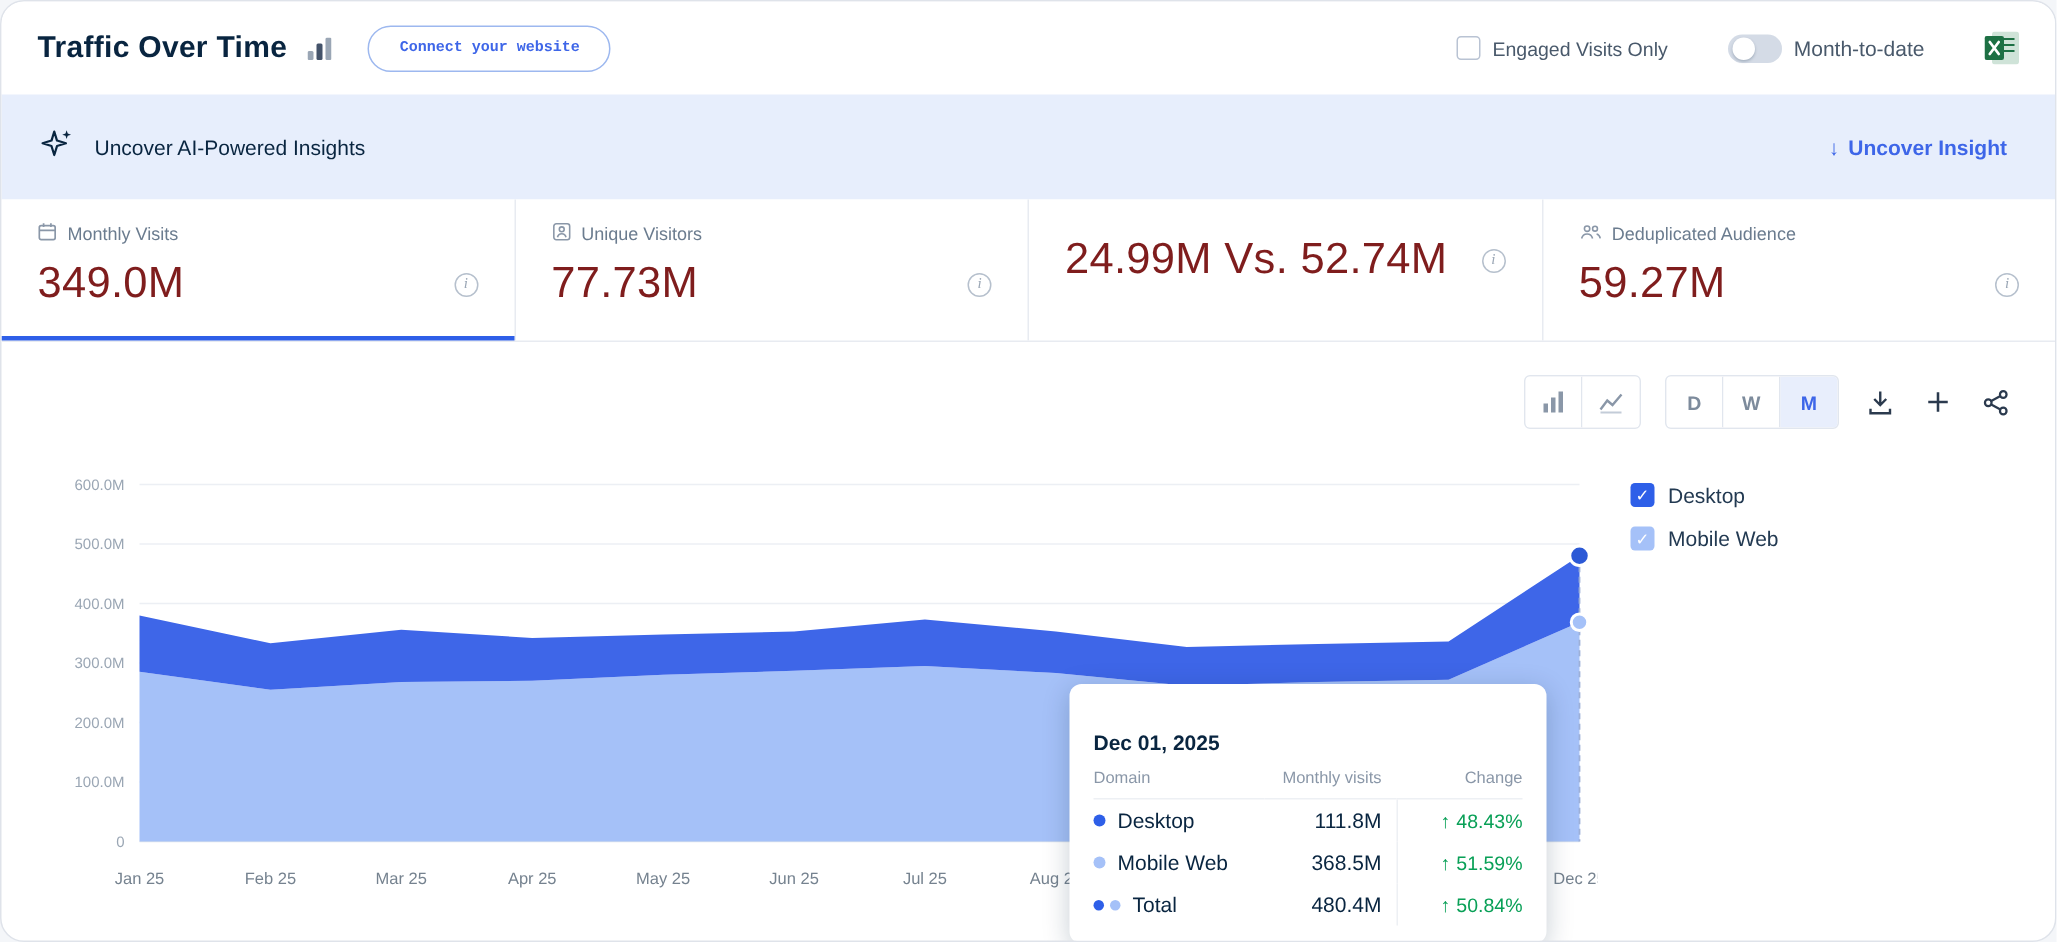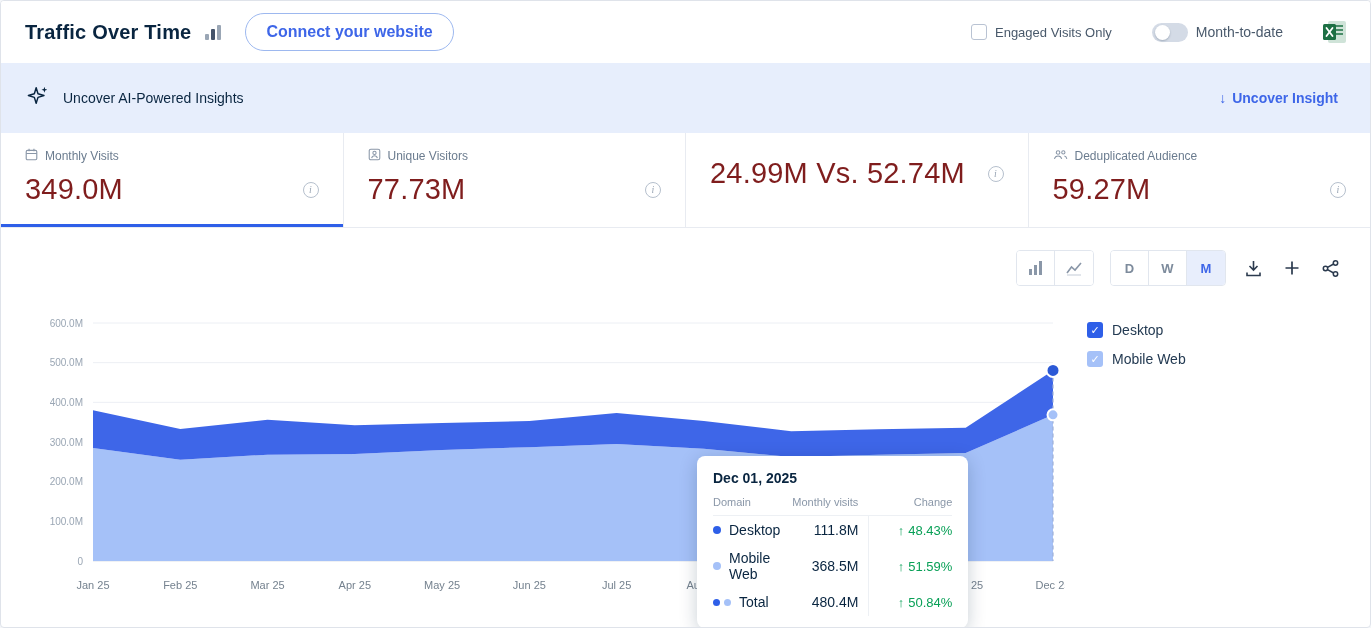--- a/index.html
+++ b/index.html
@@ -5,40 +5,40 @@
   * { box-sizing: border-box; margin: 0; padding: 0; }
   body {
     font-family: "Liberation Sans", sans-serif;
     background: #f4f6f9;
     color: #092540;
   }
   .app {
     width: 1371px; height: 628px;
     background: #ffffff;
     border: 1px solid #dfe3ea;
-    border-radius: 4px;
+    border-radius: 16px;
     overflow: hidden;
     position: relative;
   }
   
   .hdr {
     height: 62px;
     display: flex; align-items: center;
     padding: 0 24px; gap: 14px;
     background: #fff;
   }
   .page-title { font-size: 20px; font-weight: 700; color: #092540; letter-spacing: .2px; }
   .title-bars { display: inline-flex; align-items: flex-end; }
   .connect-btn {
     margin-left: 10px;
     background: #fff;
     border: 1px solid #9db8ef;
     color: #3E66E8;
-    font-family: Liberation Sans, sans-serif;
-    font-size: 16px; font-weight: 700;
+    font-family: Liberation Mono, monospace;
+    font-size: 10px; font-weight: 700;
     padding: 9px 20px;
     border-radius: 20px;
     cursor: pointer;
   }
   .hdr-right { margin-left: auto; display: flex; align-items: center; gap: 40px; }
   .check-row { display: flex; align-items: center; gap: 8px; font-size: 13px; color: #49596b; cursor: pointer; }
   .checkbox-empty {
     width: 16px; height: 16px; border: 1.5px solid #b9c3d3; border-radius: 3px; background: #fff; display: inline-block;
   }
   .toggle-row { display: flex; align-items: center; gap: 8px; font-size: 14px; color: #49596b; cursor: pointer; }
@@ -107,24 +107,24 @@
   }
   .select .chev { color: #7d8b9c; font-size: 12px; }
   .legend { margin-top: 18px; display: flex; flex-direction: column; gap: 13px; }
   .legend-item { display: flex; align-items: center; gap: 9px; font-size: 14px; color: #233a52; cursor: pointer; }
   .cb {
     width: 16px; height: 16px; border-radius: 3px; color: #fff; font-size: 11px;
     display: inline-flex; align-items: center; justify-content: center; flex: none;
   }
   
   .tooltip {
-    position: absolute; left: 672px; top: 158px; width: 271px;
+    position: absolute; left: 688px; top: 158px; width: 318px;
     background: #fff; border-radius: 8px;
     box-shadow: 0 4px 18px rgba(9,37,64,.22);
-    padding: 14px 16px 12px; z-index: 5;
+    padding: 31px 16px 12px; z-index: 5;
   }
   .tt-date { font-size: 14px; font-weight: 700; color: #092540; margin-bottom: 10px; }
   .tt-grid { display: grid; grid-template-columns: 1fr 88px 84px; align-items: center; }
   .tt-head { font-size: 11px; color: #8a97a8; padding-bottom: 7px; border-bottom: 1px solid #edf0f4; }
   .tt-head.c2 { text-align: right; padding-right: 10px; }
   .tt-head.c3 { text-align: right; }
   .tt-cell { padding: 6px 0; font-size: 14px; color: #092540; display: flex; align-items: center; gap: 8px; }
   .tt-visits { justify-content: flex-end; padding-right: 10px; }
   .tt-change {
     justify-content: flex-end; color: #09a057; font-size: 13px; gap: 4px;

